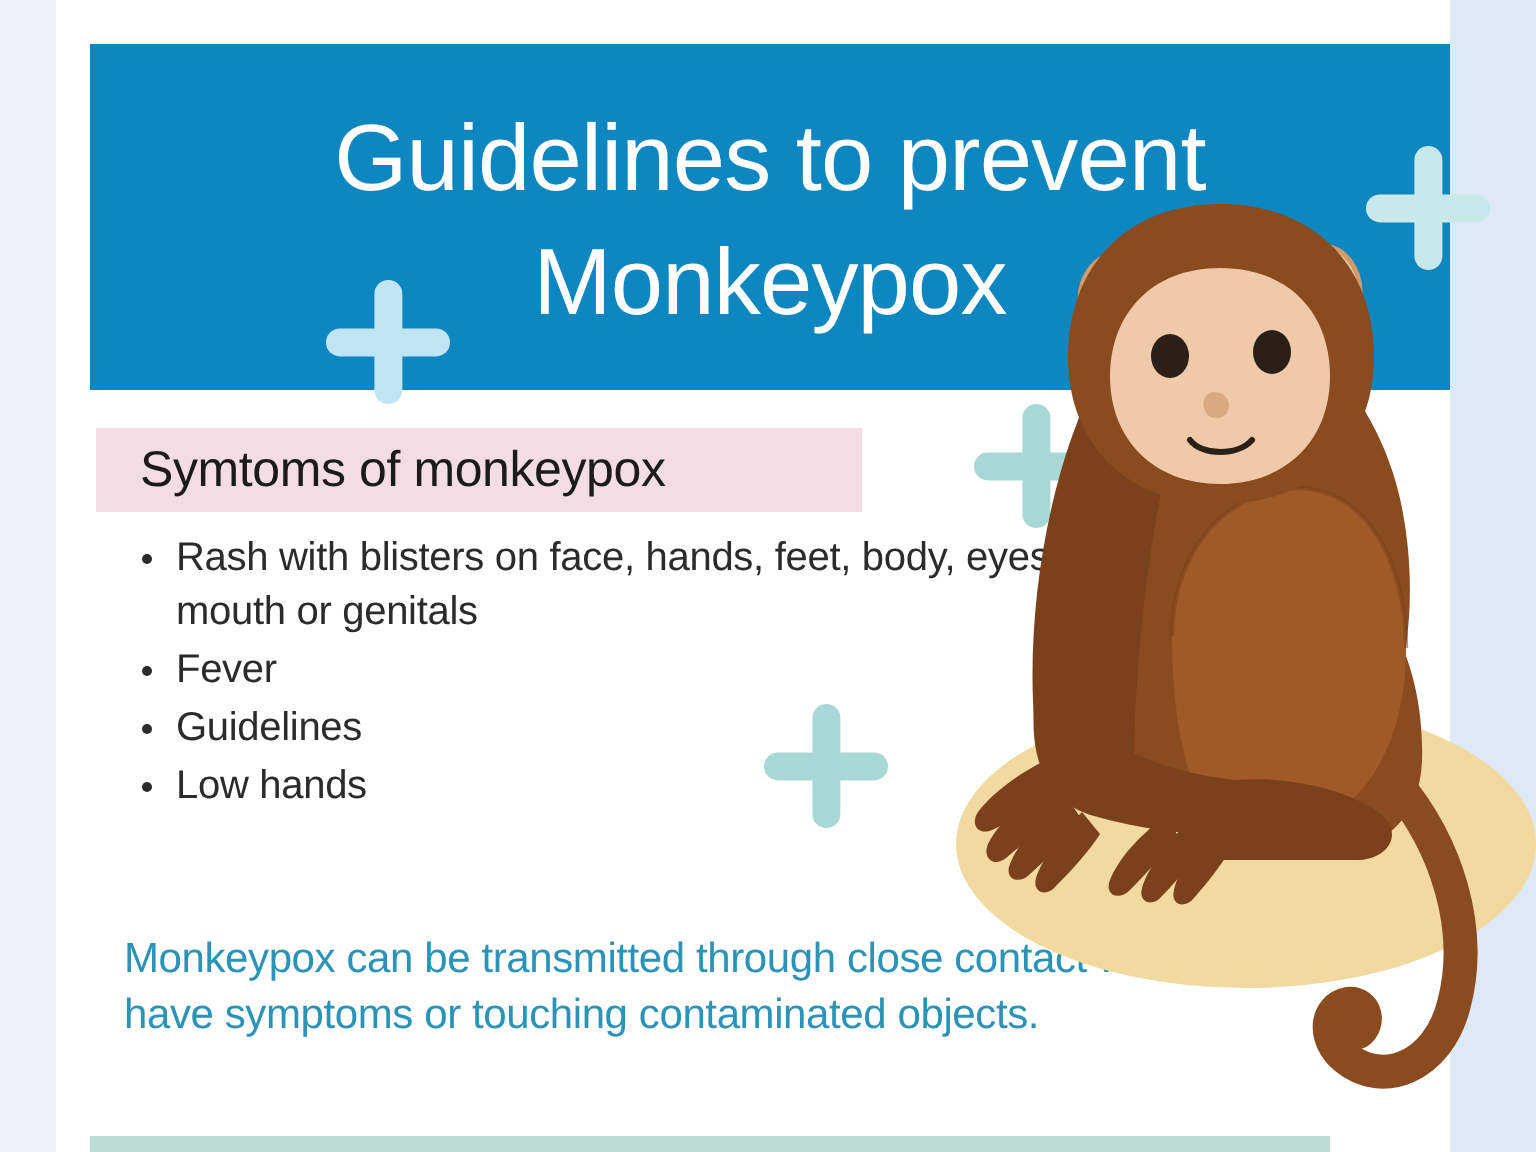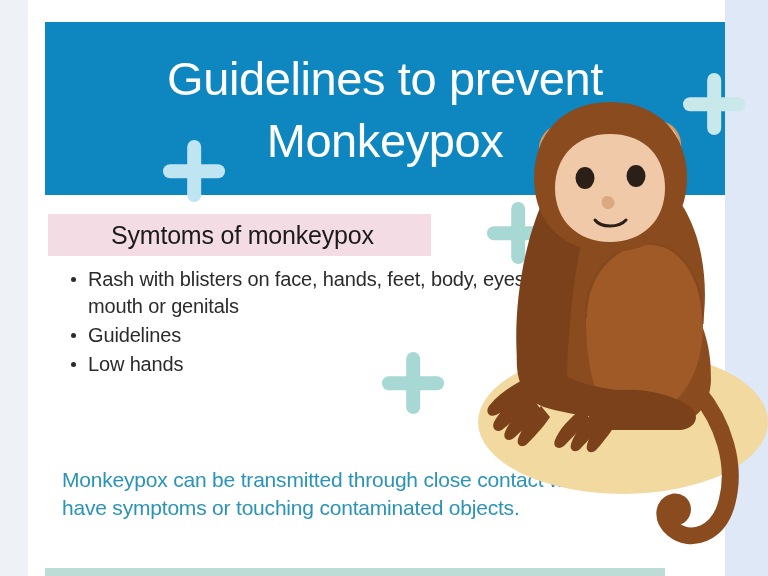--- a/index.html
+++ b/index.html
@@ -127,21 +127,20 @@
     z-index: 4;
   }
   .symptoms-heading span {
     position: absolute;
     left: 22px;
     top: 7px;
     font-size: 25px;
     color: #1b1b1b;
     letter-spacing: -0.2px;
     white-space: nowrap;
-    margin-left: 41px;
   }
 
   
   .symptom-list {
     position: absolute;
     left: 62px;
     top: 266px;
     width: 470px;
     margin: 0;
     padding: 0 0 0 26px;
@@ -236,20 +235,21 @@
     <i class="h"></i>
       <i class="v"></i>
   </div>
 
   <div class="symptoms-heading">
     <span>Symtoms of monkeypox</span>
   </div>
 
   <ul class="symptom-list">
     <li>Rash with blisters on face, hands, feet, body, eyes, mouth or genitals</li>
+    <li>Fever</li>
     <li>Guidelines</li>
     <li>Low hands</li>
   </ul>
 
   <p class="transmission">Monkeypox can be transmitted through close contact with those who have symptoms or touching contaminated objects.</p>
 
   <div class="bottom-bar"></div>
 
   <div class="monkey-scene">
     <svg viewBox="0 0 313 484" xmlns="http://www.w3.org/2000/svg">

